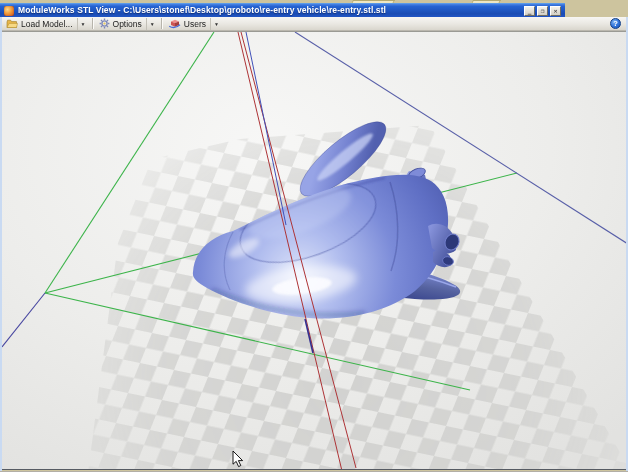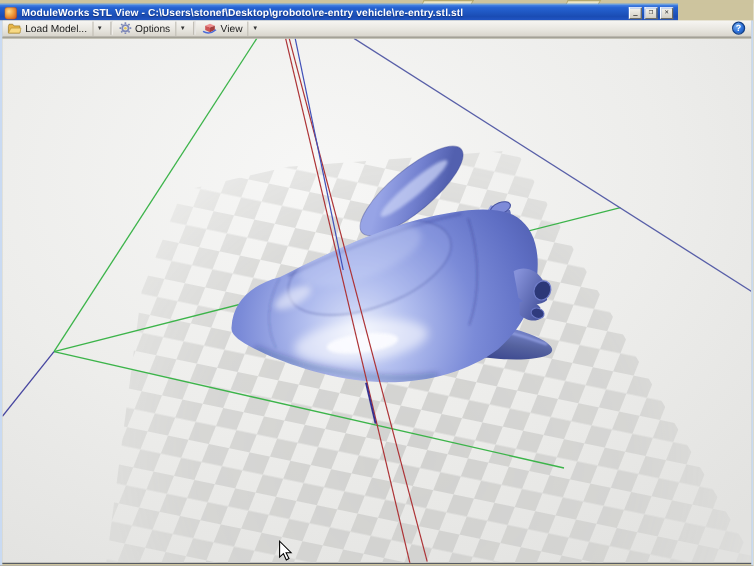--- a/index.html
+++ b/index.html
@@ -109,21 +109,21 @@
     </div>
     <div class="tb-drop">▼</div>
     <div class="tb-sep"></div>
     <div class="tb-btn">
       <svg width="13" height="11" viewBox="0 0 13 11">
         <path d="M3,3.4 L7,1.8 L11,3.4 L7,5 Z" fill="#ef8d8d"></path>
         <path d="M3,3.4 L3,7 L7,8.8 L7,5 Z" fill="#cc5555"></path>
         <path d="M11,3.4 L11,7 L7,8.8 L7,5 Z" fill="#a53e3e"></path>
         <path d="M1.2,8.2 Q6.5,11.4 12,6.8" stroke="#4a6ad8" stroke-width="1.3" fill="none"></path>
       </svg>
-      <span class="lbl">View</span>
+      <span class="lbl">Users</span>
     </div>
     <div class="tb-drop">▼</div>
     <div class="help-btn">?</div>
   </div>
 
   <div class="frame-left"></div>
   <div class="frame-right"></div>
   <div class="frame-bottom"></div>
 
   <div class="viewport">

